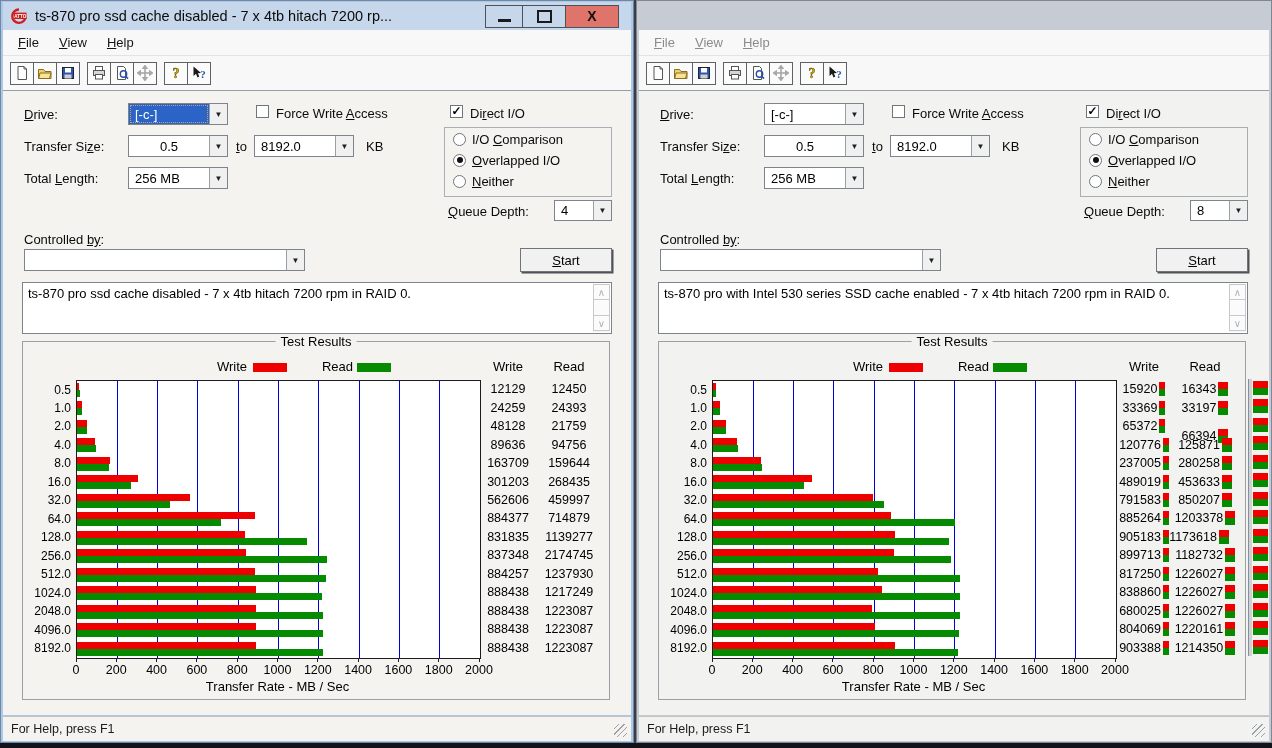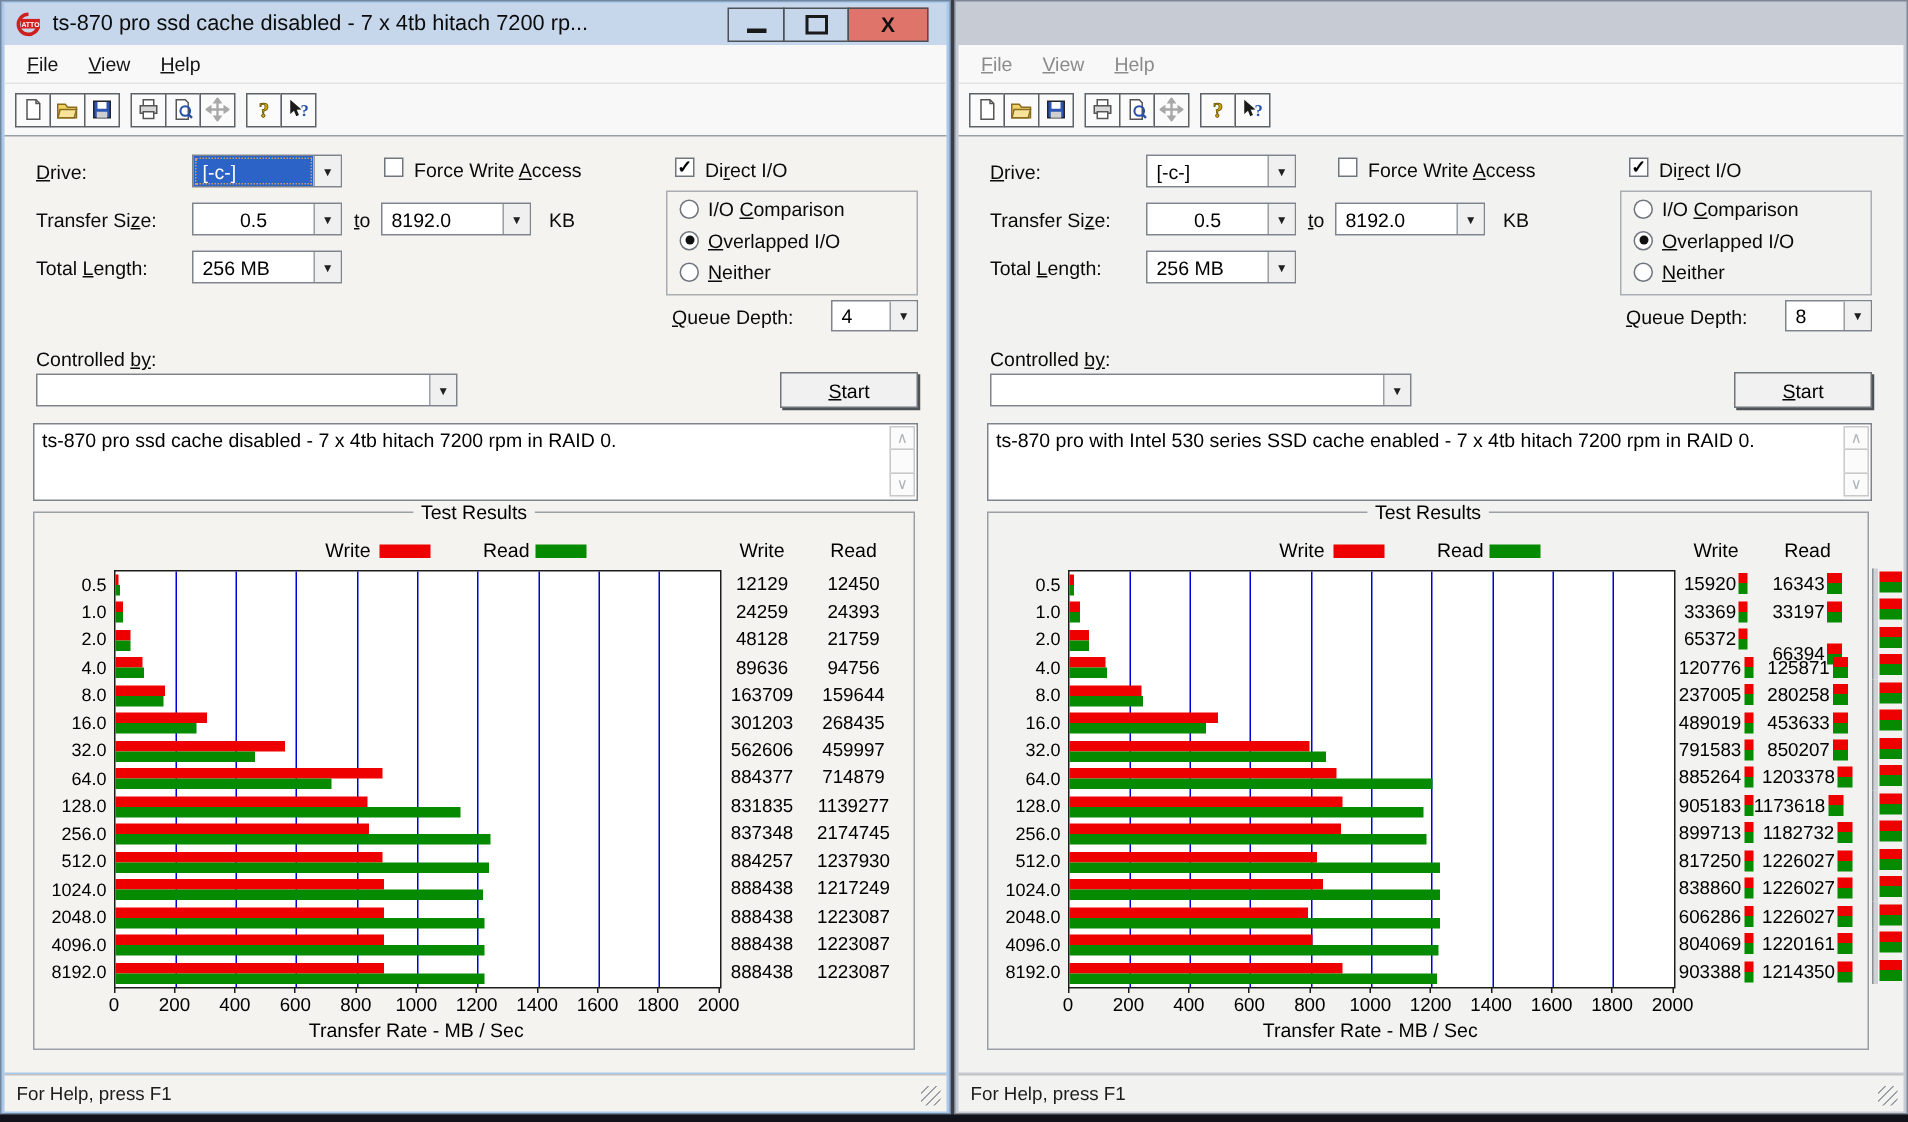--- a/index.html
+++ b/index.html
@@ -403,21 +403,21 @@
         <div class="vrow" style="left: 433px; width: 104px; top: 241.133px; height: 18.4667px;">
           <span>838860</span>
           <span class="stub" style="width: 6px; margin-left: 2px; background: linear-gradient(rgb(238, 0, 0) 0px, rgb(238, 0, 0) 50%, rgb(6, 138, 0) 50%, rgb(6, 138, 0) 100%);"></span>
         </div>
         <div class="vrow" style="left: 498px; width: 96px; top: 241.133px; height: 18.4667px;">
           <span>1226027</span>
           <span class="stub" style="width: 10px; margin-left: 2px; background: linear-gradient(rgb(238, 0, 0) 0px, rgb(238, 0, 0) 50%, rgb(6, 138, 0) 50%, rgb(6, 138, 0) 100%);"></span>
         </div>
         <span class="ylab" style="top: 262.1px;">2048.0</span>
         <div class="vrow" style="left: 433px; width: 104px; top: 259.6px; height: 18.4667px;">
-          <span>606286</span>
+          <span>680025</span>
           <span class="stub" style="width: 6px; margin-left: 2px; background: linear-gradient(rgb(238, 0, 0) 0px, rgb(238, 0, 0) 50%, rgb(6, 138, 0) 50%, rgb(6, 138, 0) 100%);"></span>
         </div>
         <div class="vrow" style="left: 498px; width: 96px; top: 259.6px; height: 18.4667px;">
           <span>1226027</span>
           <span class="stub" style="width: 10px; margin-left: 2px; background: linear-gradient(rgb(238, 0, 0) 0px, rgb(238, 0, 0) 50%, rgb(6, 138, 0) 50%, rgb(6, 138, 0) 100%);"></span>
         </div>
         <span class="ylab" style="top: 280.567px;">4096.0</span>
         <div class="vrow" style="left: 433px; width: 104px; top: 278.067px; height: 18.4667px;">
           <span>804069</span>
           <span class="stub" style="width: 6px; margin-left: 2px; background: linear-gradient(rgb(238, 0, 0) 0px, rgb(238, 0, 0) 50%, rgb(6, 138, 0) 50%, rgb(6, 138, 0) 100%);"></span>

